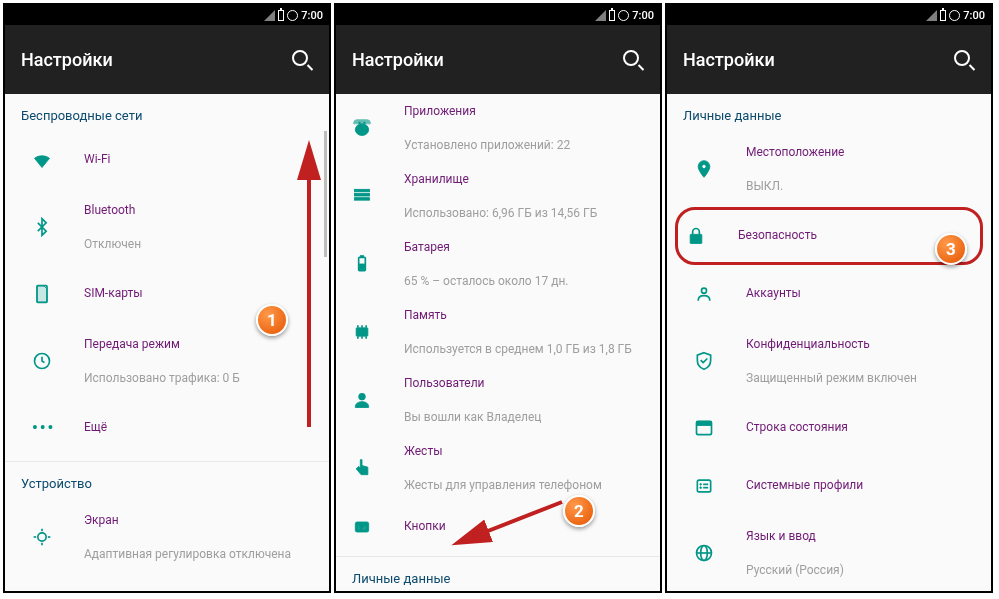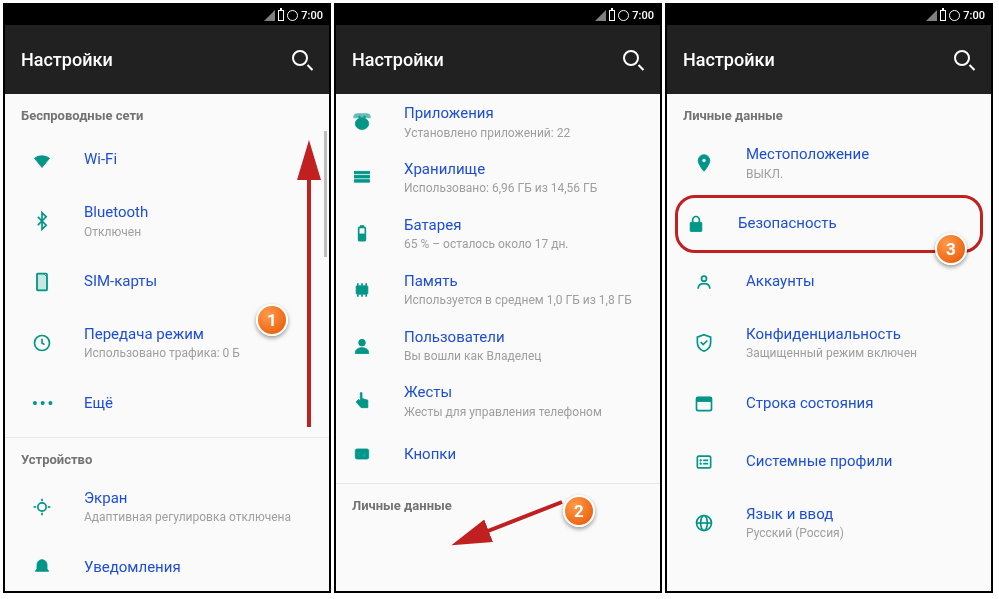--- a/index.html
+++ b/index.html
@@ -11,28 +11,28 @@
 .sb-tri{width:0;height:0;border-left:11px solid transparent;border-bottom:11px solid rgba(255,255,255,.5)}
 .sb-batt{width:6px;height:11px;border:1px solid #fff;position:relative}
 .sb-batt::before{content:"";position:absolute;top:-3px;left:1px;width:2px;height:2px;background:#fff}
 .sb-circ{width:11px;height:11px;border:1.5px solid #fff;border-radius:50%}
 .appbar{height:69px;background:#212121;color:#fff;display:flex;align-items:center;padding:0 16px;justify-content:space-between}
 .appbar-title{font-size:18px;font-weight:500}
 .search-btn{width:22px;height:22px;cursor:pointer;position:relative}
 .search-btn::before{content:"";position:absolute;width:12px;height:12px;border:2px solid #fff;border-radius:50%;left:1px;top:1px}
 .search-btn::after{content:"";position:absolute;width:2px;height:7px;background:#fff;transform:rotate(-45deg);right:2px;bottom:0}
 .body{flex:1;overflow:hidden;background:#fafafa}
-.section-header{padding:14px 16px 8px;font-size:13px;color:#737373;font-weight:700}
+.section-header{padding:14px 16px 8px;font-size:13px;color:#0c4a6e;font-weight:400}
 .item{display:flex;align-items:center;padding:14px 27px;min-height:58px;cursor:pointer}
 .item.compact{min-height:50px;padding:10px 16px}
 .iconw{width:52px;display:flex;align-items:center;justify-content:flex-start}
 .iconw .ic{width:20px;height:20px;color:#009688;fill:#009688;stroke:#009688}
 .itxt{flex:1;min-width:0}
-.ititle{font-size:15px;color:#1d4ed8;line-height:1.3}
-.isub{font-size:12px;color:#9e9e9e;margin-top:2px;line-height:1.2}
+.ititle{font-size:12px;color:#701a75;line-height:1.3}
+.isub{font-size:12px;color:#9e9e9e;margin-top:18px;line-height:1.2}
 .sep{height:1px;background:#e8e8e8;margin-top:4px}
 .scrollind{position:absolute;right:2px;top:126px;width:3px;height:126px;background:#bdbdbd}
 .highlight{border:3.5px solid #c02020;border-radius:20px;margin:0 8px;padding:12px 8px!important}
 .badge{position:absolute;width:32px;height:32px;border-radius:50%;display:flex;align-items:center;justify-content:center;color:#fff;font-weight:700;font-size:17px;border:2px solid #fff;box-shadow:0 2px 4px rgba(0,0,0,.4);z-index:20}
 .b1{background:radial-gradient(circle at 35% 30%,#ff9a4a,#e55400)}
 .b2{background:radial-gradient(circle at 35% 30%,#ff9a4a,#e55400)}
 .b3{background:radial-gradient(circle at 35% 30%,#ff9a4a,#e55400)}
 .arrow{position:absolute;z-index:15}
 .arrow svg{overflow:visible}
 .dots{color:#009688;font-weight:700;letter-spacing:2px;font-size:16px}

